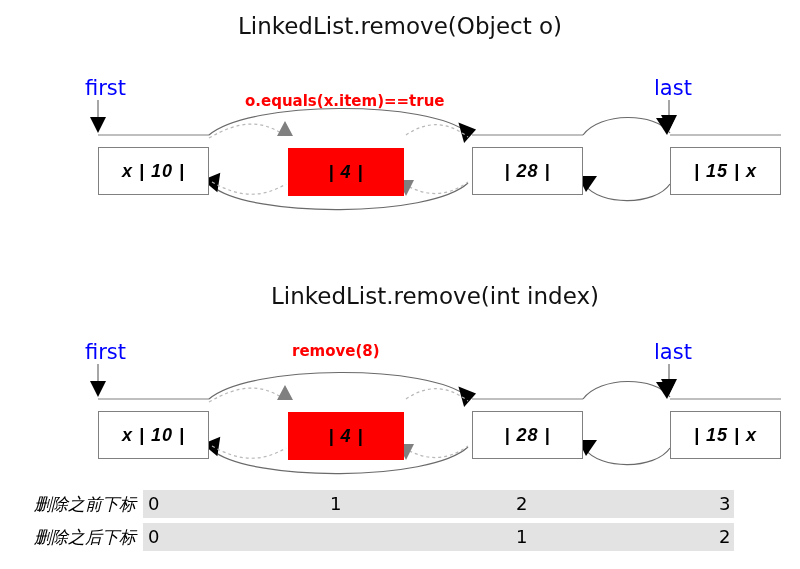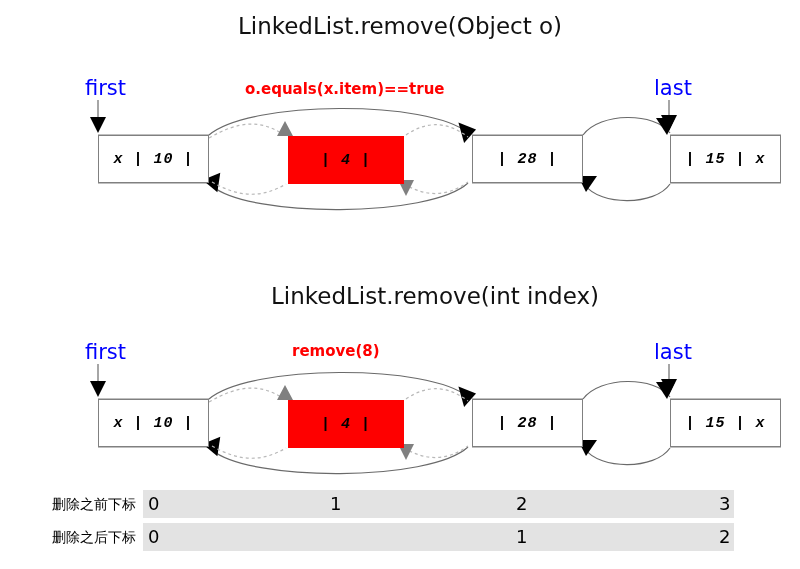--- a/index.html
+++ b/index.html
@@ -51,27 +51,28 @@
 
   .node {
     position: absolute;
     box-sizing: border-box;
     border: 1px solid #808080;
     background: #ffffff;
     height: 48px;
     display: flex;
     align-items: center;
     justify-content: center;
-    font-family: Liberation Mono, monospace;
-    font-size: 15px;
+    font-family: Liberation Sans, sans-serif;
+    font-size: 18px;
     font-weight: bold;
     font-style: italic;
     color: #000000;
     letter-spacing: 1px;
     white-space: nowrap;
+    margin-top: 12px;
   }
   .node.removed {
     background: #fe0000;
     border: 1px solid #fe0000;
   }
 
   svg.links {
     position: absolute;
     left: 0; top: 0;
     width: 800px;
@@ -93,39 +94,40 @@
     height: 28px;
     line-height: 28px;
     font-size: 18px;
     color: #000000;
     font-family: "DejaVu Sans", "Liberation Sans", sans-serif;
   }
   .row-label {
     position: absolute;
     height: 28px;
     line-height: 28px;
-    font-size: 14px;
+    font-size: 17px;
     color: #000000;
     text-align: right;
     font-family: "DejaVu Sans", "Liberation Sans", sans-serif;
     white-space: nowrap;
+    font-style: italic;
   }
 </style>
 </head>
 <body>
 
 <div class="stage">
 
   <div class="diagram-title" id="title-top">LinkedList.remove(Object o)</div>
 
   <div class="ptr-label" style="left:85px; top:76px;">first</div>
 
   <div class="ptr-label" style="left:654px; top:76px;">last</div>
 
-  <div class="annot-label" style="left:245px; top:80px;">o.equals(x.item)==true</div>
+  <div class="annot-label" style="left:245px; top:92px;">o.equals(x.item)==true</div>
 
   <svg class="links">
 
     <line x1="98" y1="100" x2="98" y2="126" stroke="#808080" stroke-width="1.4"></line>
     <polygon points="90,117 106,117 98,133" fill="#000000"></polygon>
 
     <line x1="669" y1="100" x2="669" y2="124" stroke="#808080" stroke-width="1.4"></line>
     <polygon points="661,115 677,115 669,131" fill="#000000"></polygon>
 
     <line x1="98" y1="135" x2="209" y2="135" stroke="#808080" stroke-width="1.2"></line>

